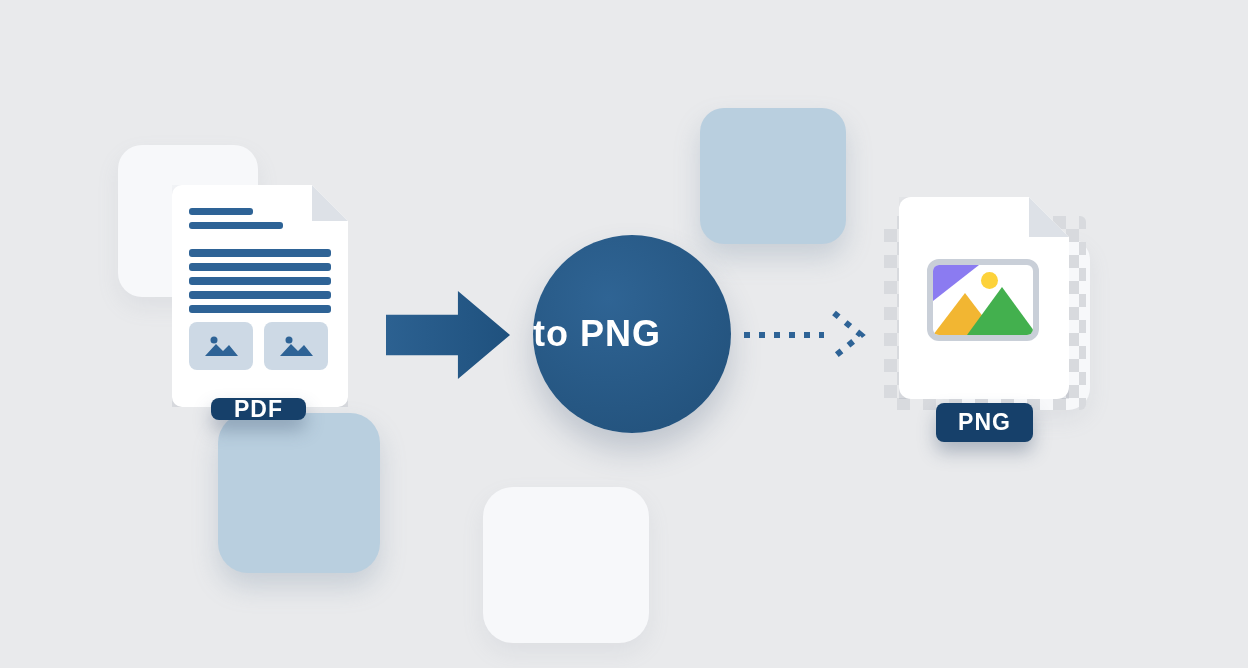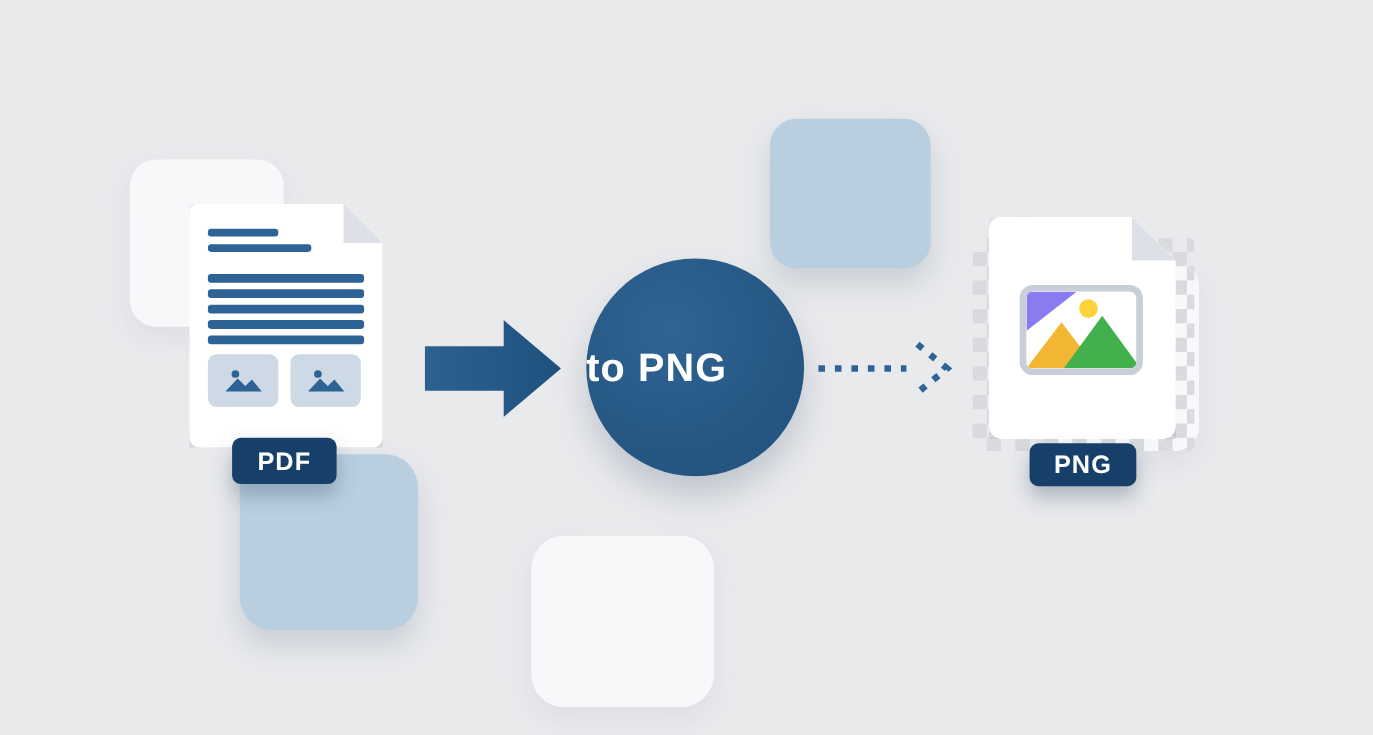--- a/index.html
+++ b/index.html
@@ -24,21 +24,21 @@
   .dl-a{top:23px;width:64px;}
   .dl-b{top:37px;width:94px;}
   .dl-f{width:142px;height:8px;}
   .dl-1{top:64px;} .dl-2{top:78px;} .dl-3{top:92px;} .dl-4{top:106px;} .dl-5{top:120px;}
   .doc-thumb{position:absolute;top:137px;width:64px;height:48px;background:#cdd9e5;border-radius:8px;
     display:flex;align-items:center;justify-content:center;}
   .doc-thumb.t1{left:17px;} .doc-thumb.t2{left:92px;}
   .badge{position:absolute;display:flex;align-items:center;justify-content:center;
     background:#16406a;color:#ffffff;font-weight:bold;font-size:23px;letter-spacing:1px;
     border-radius:8px;box-shadow:0 10px 18px rgba(60,80,110,.35);}
-  .pdf-badge{left:211px;top:398px;width:95px;height:42px;}
+  .pdf-badge{left:211px;top:398px;width:95px;height:22px;}
 
   
   .solid-arrow{position:absolute;left:386px;top:291px;width:124px;height:88px;
     background:linear-gradient(90deg,#2c6191,#1f517e);
     clip-path:polygon(0 27%,58% 27%,58% 0,100% 50%,58% 100%,58% 73%,0 73%);}
 
   
   .circle{position:absolute;left:533px;top:235px;width:198px;height:198px;border-radius:50%;
     background:radial-gradient(circle at 38% 32%,#2f6494,#24547f 75%);
     display:flex;align-items:center;justify-content:flex-start;

